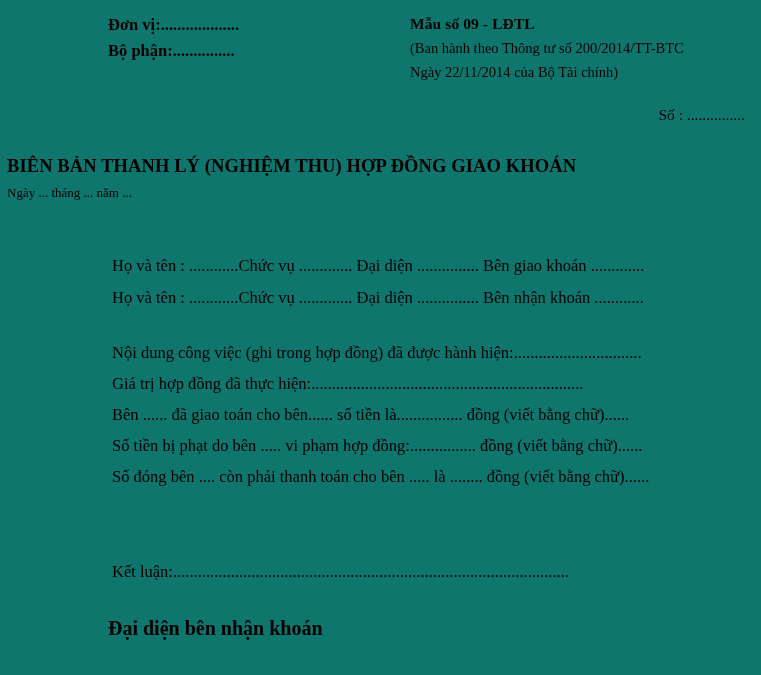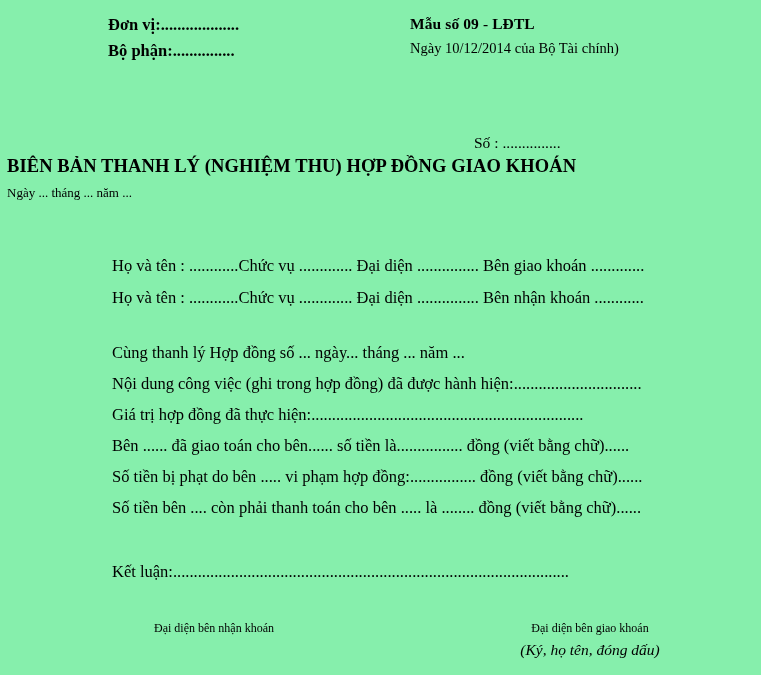--- a/index.html
+++ b/index.html
@@ -13,21 +13,21 @@
     height: 675px;
     position: relative;
     font-family: "Liberation Serif", "DejaVu Serif", serif;
     color: #000000;
     overflow: hidden;
   }
 
   .page {
     position: absolute;
     inset: 0;
-    background: #86efac;
+    background: #0f766e;
   }
 
   
   .header {
     position: absolute;
     top: 12px;
     left: 0;
     width: 761px;
     height: 96px;
   }
@@ -56,28 +56,27 @@
     display: block;
     letter-spacing: 0.1px;
   }
   .form-sub {
     font-size: 14.5px;
     display: block;
   }
 
   .so-line {
     position: absolute;
-    left: 428px;
+    left: 415px;
     top: 106px;
     width: 330px;
-    text-align: left;
+    text-align: right;
     font-size: 15.5px;
     padding-left: 46px;
     box-sizing: border-box;
-    margin-top: 28px;
   }
 
   
   .title-wrap {
     position: absolute;
     top: 154px;
     left: 7px;
     width: 761px;
     text-align: left;
   }
@@ -143,22 +142,22 @@
     height: 55px;
   }
   .sign-col {
     position: absolute;
     text-align: center;
   }
   .sign-left  { left: 108px; width: 212px; }
   .sign-right { left: 484px; width: 212px; }
   .sign-title {
     display: block;
-    font-size: 12px;
-    font-weight: normal;
+    font-size: 20px;
+    font-weight: bold;
     line-height: 22px;
     white-space: nowrap;
   }
   .sign-note {
     display: block;
     font-size: 15.5px;
     font-style: italic;
     line-height: 22px;
     white-space: nowrap;
   }
@@ -170,50 +169,46 @@
 
   <div class="header">
 
     <div class="unit-block">
       <span class="unit-line">Đơn vị:...................</span>
       <span class="unit-line">Bộ phận:...............</span>
     </div>
 
     <div class="form-block">
       <span class="form-code">Mẫu số 09 - LĐTL</span>
-      <span class="form-sub">Ngày 10/12/2014 của Bộ Tài chính)</span>
+      <span class="form-sub">(Ban hành theo Thông tư số 200/2014/TT-BTC</span>
+      <span class="form-sub">Ngày 22/11/2014 của Bộ Tài chính)</span>
     </div>
   </div>
 
   <div class="so-line">Số : ...............</div>
 
   <div class="title-wrap">
     <span class="doc-title">BIÊN BẢN THANH LÝ (NGHIỆM THU) HỢP ĐỒNG GIAO KHOÁN</span>
     <span class="doc-subtitle">Ngày ... tháng ... năm ...</span>
   </div>
 
   <div class="persons">
     <div class="person-line">Họ và tên : ............Chức vụ ............. Đại diện ............... Bên giao khoán .............</div>
     <div class="person-line">Họ và tên : ............Chức vụ ............. Đại diện ............... Bên nhận khoán ............</div>
   </div>
 
   <div class="body-lines">
-    <div class="body-line">Cùng thanh lý Hợp đồng số ... ngày... tháng ... năm ...</div>
     <div class="body-line">Nội dung công việc (ghi trong hợp đồng) đã được hành hiện:...............................</div>
     <div class="body-line">Giá trị hợp đồng đã thực hiện:..................................................................</div>
     <div class="body-line">Bên ...... đã giao toán cho bên...... số tiền là................ đồng (viết bằng chữ)......</div>
     <div class="body-line">Số tiền bị phạt do bên ..... vi phạm hợp đồng:................ đồng (viết bằng chữ)......</div>
-    <div class="body-line">Số tiền bên .... còn phải thanh toán cho bên ..... là ........ đồng (viết bằng chữ)......</div>
+    <div class="body-line">Số đóng bên .... còn phải thanh toán cho bên ..... là ........ đồng (viết bằng chữ)......</div>
   </div>
 
   <div class="conclusion">Kết luận:................................................................................................</div>
 
   <div class="signatures">
     <div class="sign-col sign-left">
       <span class="sign-title">Đại diện bên nhận khoán</span>
     </div>
-    <div class="sign-col sign-right">
-      <span class="sign-title">Đại diện bên giao khoán</span>
-      <span class="sign-note">(Ký, họ tên, đóng dấu)</span>
-    </div>
   </div>
 
 </div>
 
 </body></html>

